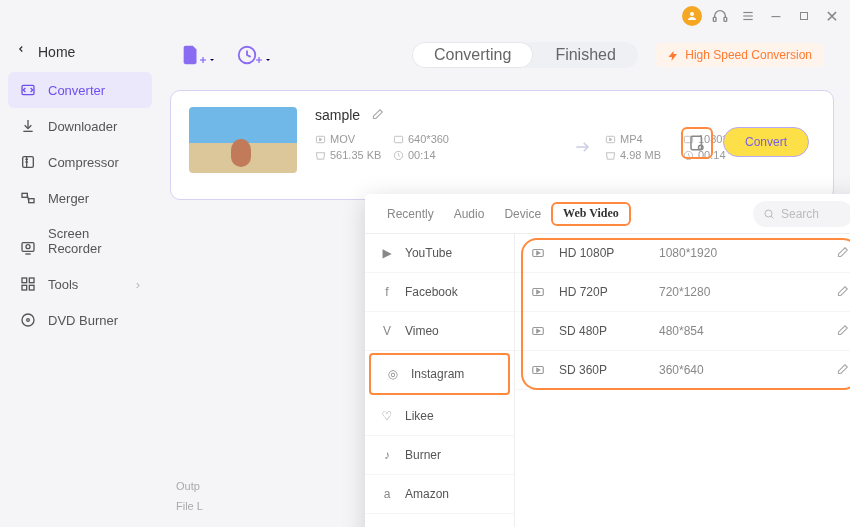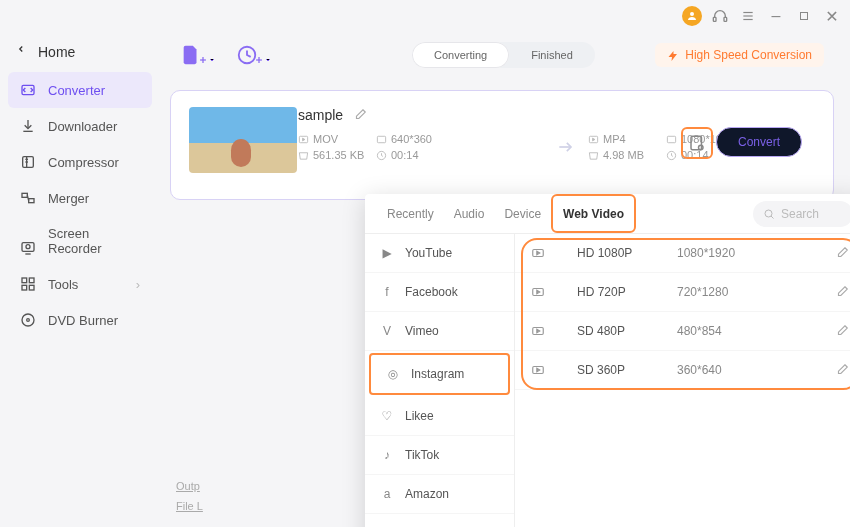--- a/index.html
+++ b/index.html
@@ -11,52 +11,52 @@
 .sidebar { width: 160px; padding: 8px 8px 0 8px; }
 .home-row { display: flex; align-items: flex-start; gap: 12px; padding: 4px 8px 12px 8px; color: #333; font-size: 14px; }
 .nav-item { display: flex; align-items: flex-end; gap: 12px; padding: 10px 12px; font-size: 13px; color: #555; cursor: pointer; border-radius: 6px; }
 .nav-item.active { background: #ece8fb; color: #6e4ff0; }
 .nav-item .icon-slot { width: 16px; height: 16px; display: flex; align-items: center; justify-content: center; color: inherit; }
 .chev { margin-left: auto; color: #bbb; }
 .main { flex: 1; padding: 4px 16px 0 10px; position: relative; }
 .toolbar { display: flex; align-items: center; padding: 6px 10px; }
 .tool-btn { display: flex; align-items: center; color: #8a6cf3; margin-right: 20px; cursor: pointer; }
 .seg { display: flex; background: #eef0f3; border-radius: 14px; overflow: hidden; height: 26px; margin-left: 120px; }
-.seg > div { padding: 0 22px; font-size: 11px; display: flex; align-items: center; color: #666; cursor: pointer; }
+.seg > div { padding: 0 22px; font-size: 16px; display: flex; align-items: center; color: #666; cursor: pointer; }
 .seg > div.on { background: #fff; border-radius: 14px; box-shadow: 0 0 0 1px #e6e6ea inset; }
 .hispeed { margin-left: auto; display: flex; align-items: flex-end; gap: 6px; color: #ff7a30; font-size: 12px; background: #fff4ec; padding: 5px 12px; border-radius: 6px; cursor: pointer; }
-.card { margin-top: 16px; background: #fff; border: 1px solid #d8d2f5; border-radius: 10px; padding: 16px 18px; display: flex; gap: 1px; position: relative; min-height: 110px; }
+.card { margin-top: 16px; background: #fff; border: 1px solid #d8d2f5; border-radius: 10px; padding: 16px 18px; display: flex; gap: 18px; position: relative; min-height: 110px; }
 .thumb { width: 108px; height: 66px; border-radius: 4px; background: linear-gradient(#6fb8e8 0 55%, #dcc79a 55% 100%); position: relative; overflow: hidden; }
 .thumb::after { content: ""; position: absolute; bottom: 6px; left: 42px; width: 20px; height: 28px; background: #c17a5a; border-radius: 50% 50% 10px 10px / 40% 40% 10px 10px; }
 .meta { flex: 1; }
 .title-row { display: flex; align-items: center; gap: 10px; font-size: 14px; color: #333; margin-bottom: 10px; }
 .spec-row { display: grid; grid-template-columns: 70px 80px 80px 28px 70px 90px; gap: 4px 8px; font-size: 11px; color: #999; align-items: center; }
 .spec-cell { display: flex; align-items: center; gap: 4px; }
 .arrow-col { grid-row: 1 / span 2; grid-column: 4; color: #cfd1e6; display:flex; align-items:center; justify-content:center; }
 .settings-btn { position: absolute; right: 120px; top: 36px; width: 32px; height: 32px; border: 2px solid #ff8a3d; border-radius: 6px; display:flex; align-items:center; justify-content:center; color:#888; cursor:pointer; }
-.convert-btn { position: absolute; right: 31px; top: 36px; width: 86px; height: 30px; border: 1px solid #b9a8f5; color: #7a60e6; border-radius: 15px; background: #0f172a; font-size: 12px; cursor:pointer; display:flex; align-items:center; justify-content:center; }
+.convert-btn { position: absolute; right: 24px; top: 36px; width: 86px; height: 30px; border: 1px solid #b9a8f5; color: #7a60e6; border-radius: 15px; background: #fde047; font-size: 12px; cursor:pointer; display:flex; align-items:center; justify-content:center; }
 .popup { position: absolute; top: 162px; left: 205px; width: 500px; background: #fff; border-radius: 4px; box-shadow: 0 4px 24px rgba(0,0,0,0.15); z-index: 50; }
 .popup-tabs { display: flex; align-items: center; border-bottom: 1px solid #eee; padding: 0 12px; height: 40px; }
 .ptab { font-size: 12px; color: #888; padding: 0 10px; cursor: pointer; height: 100%; display: flex; align-items: center; }
-.ptab.active { color: #333; font-weight: 600; border: 2px solid #ff8a3d; border-radius: 6px; height: 39px; }
+.ptab.active { color: #333; font-weight: 600; border: 2px solid #ff8a3d; border-radius: 6px; height: 24px; font-family: Liberation Serif, serif; }
 .psearch { margin-left: auto; background: #f4f4f6; border-radius: 14px; height: 26px; width: 100px; display: flex; align-items: center; padding: 0 10px; gap: 6px; color: #bbb; font-size: 12px; }
 .popup-body { display: flex; height: 318px; }
 .plist { width: 150px; border-right: 1px solid #eee; overflow-y: auto; }
 .plist-item { display: flex; align-items: center; gap: 10px; padding: 11px 14px; font-size: 12px; color: #555; cursor: pointer; border-bottom: 1px solid #f5f5f5; }
 .plist-item.sel { border: 2px solid #ff8a3d; border-radius: 4px; margin: 2px 4px; }
 .plist-icon { width: 16px; height: 16px; display:flex; align-items:center; justify-content:center; color:#888; }
 .resol { flex: 1; position: relative; }
 .resol-highlight { position:absolute; top:4px; left:6px; right:6px; height:152px; border:2px solid #ff8a3d; border-radius:16px; pointer-events:none; }
 .resol-item { display: flex; align-items: center; padding: 12px 16px; font-size: 12px; color: #555; border-bottom: 1px solid #f5f5f5; cursor:pointer; }
 .resol-item .ric { width: 18px; margin-right: 10px; color:#999; }
-.resol-item .rname { width: 100px; margin-left: 18px; }
+.resol-item .rname { width: 100px; }
 .resol-item .rres { flex: 1; color: #888; }
 .resol-item .redit { color: #aaa; }
 .footer { position: absolute; bottom: 10px; left: 10px; right: 16px; display: flex; align-items: center; justify-content: space-between; padding: 0 6px; }
-.footer-left { font-size: 11px; color: #aaa; line-height: 1.8; text-decoration: underline; }
+.footer-left { font-size: 11px; color: #aaa; line-height: 1.8; }
 .start-all { background: #8f76f2; color: #fff; border: none; border-radius: 18px; width: 110px; height: 34px; font-size: 13px; cursor: pointer; }
 svg { display: block; }
 </style>
 </head>
 <body>
 
 <div class="titlebar">
   <div class="avatar">
       <svg width="12" height="12" viewBox="0 0 24 24" fill="#fff">
         <circle cx="12" cy="8" r="4"></circle>
@@ -329,21 +329,21 @@
             <div class="plist-item sel">
               <span class="plist-icon">◎</span>
               <span>Instagram</span>
             </div>
             <div class="plist-item">
               <span class="plist-icon">♡</span>
               <span>Likee</span>
             </div>
             <div class="plist-item">
               <span class="plist-icon">♪</span>
-              <span>TikTok</span>
+              <span>Burner</span>
             </div>
             <div class="plist-item">
               <span class="plist-icon">a</span>
               <span>Amazon</span>
             </div>
             <div class="plist-item">
               <span class="plist-icon">ebay</span>
               <span>eBay</span>
             </div>
           </div>

